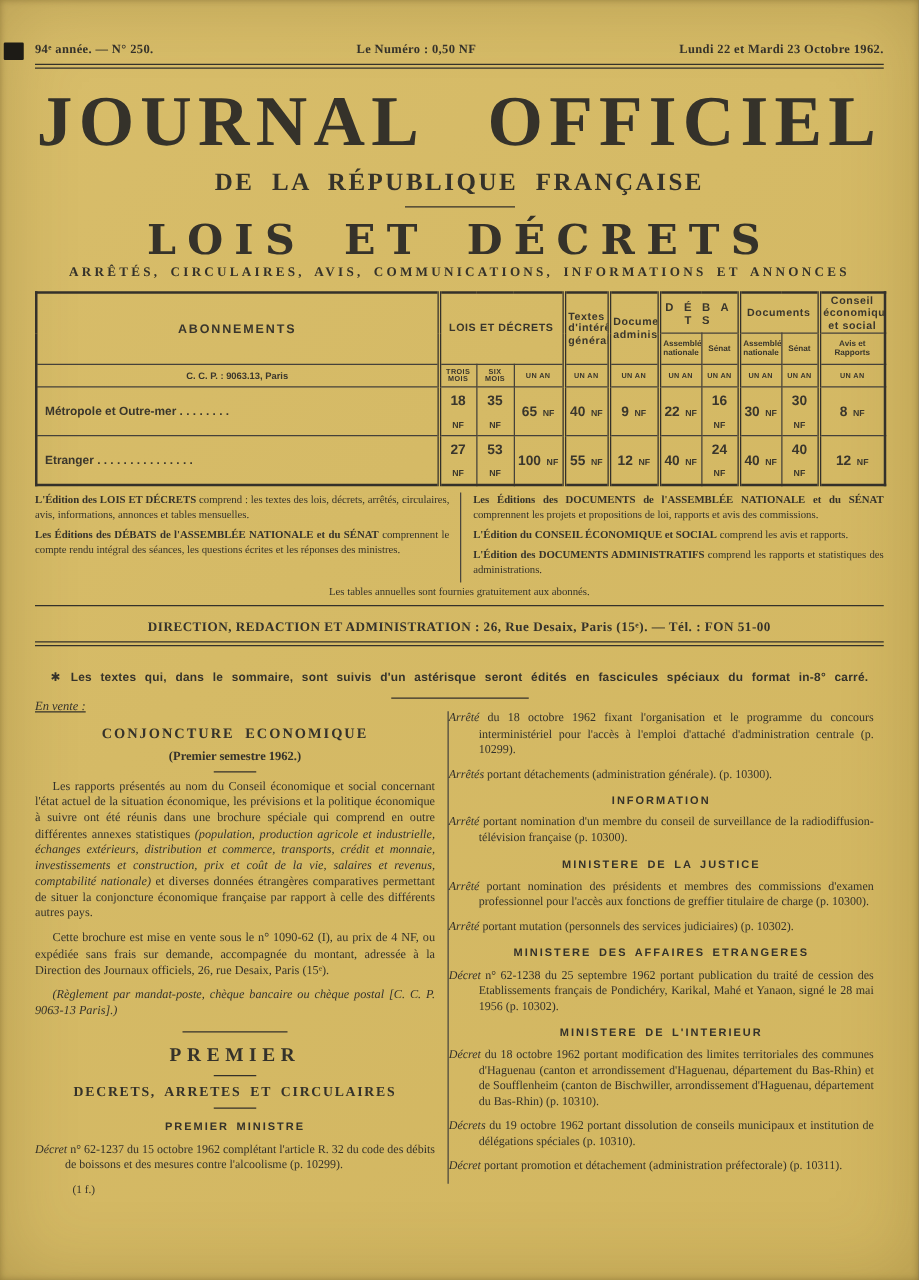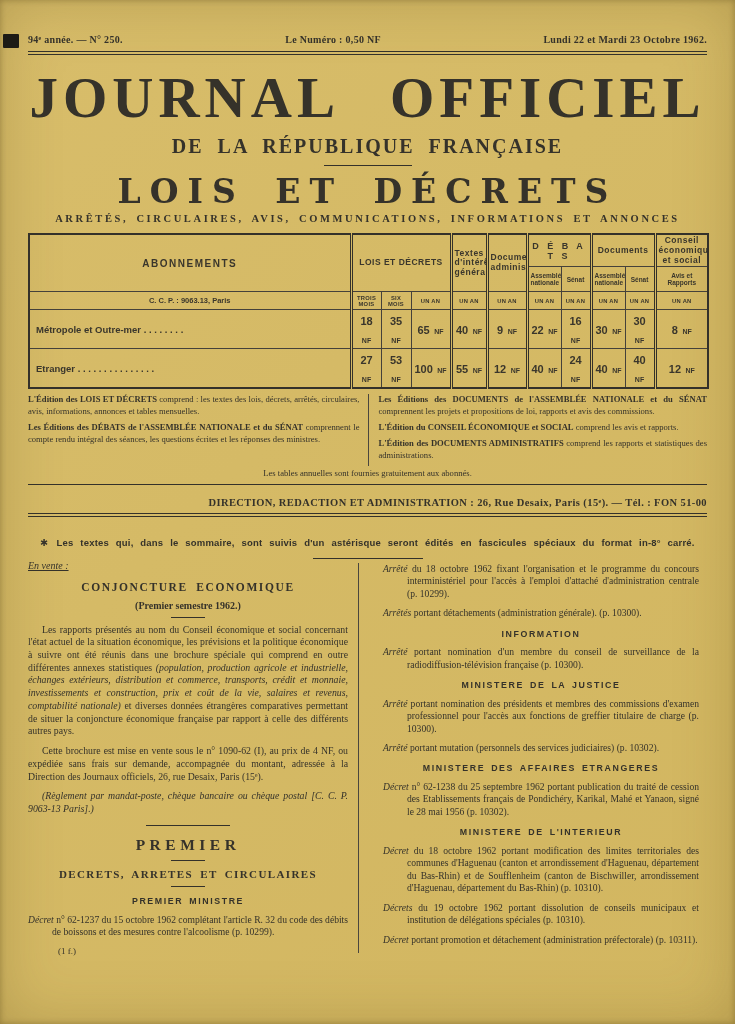--- a/index.html
+++ b/index.html
@@ -48,31 +48,31 @@
   .price b{font-size:11px;}
   .price .unit{font-size:7px;font-weight:bold;}
   td.price{height:16px;}
   
   .editions{display:flex;margin-top:5px;font-size:8.6px;line-height:1.38;}
   .editions .ecol{width:50%;box-sizing:border-box;padding-right:8px;text-align:justify;}
   .editions .ecol.right{border-left:1px solid #4a463d;padding-left:10px;padding-right:0;}
   .editions p{margin:0 0 4px;}
   .editions .b{font-weight:bold;}
   .tables-note{text-align:center;font-size:8.6px;margin-top:2px;}
-  .direction{margin-top:7px;text-align:right;font-size:10.5px;font-weight:bold;letter-spacing:.4px;padding:5px 0;}
+  .direction{margin-top:7px;text-align:center;font-size:10.5px;font-weight:bold;letter-spacing:.4px;padding:5px 0;}
   
   .aster{margin-top:20px;text-align:center;font-size:9.5px;font-weight:bold;
     font-family:"Liberation Sans","DejaVu Sans",sans-serif;letter-spacing:.2px;word-spacing:4px;}
   .aster .sym{margin-right:8px;}
   .aster-rule{width:110px;border-top:1px solid #34312a;margin:10px auto 0;}
   
   .cols{display:flex;margin-top:0;align-items:center;}
   .col{box-sizing:border-box;font-size:9.8px;line-height:1.3;}
   .col.left{width:330px;padding-right:10px;}
-  .col.right{width:341px;border-left:1px solid #4a463d;padding-left:24px;}
+  .col.right{width:341px;border-left:1px solid #4a463d;padding-left:0;}
   .envente{font-style:italic;text-decoration:underline;font-size:10px;}
   .broch-title{text-align:center;font-weight:bold;font-size:11.5px;letter-spacing:1.6px;word-spacing:4px;margin-top:8px;}
   .broch-sub{text-align:center;font-weight:bold;font-size:10px;margin-top:4px;}
   .tinyrule{width:34px;border-top:1px solid #34312a;margin:5px auto 6px;}
   .para{margin:0 0 7px;text-align:justify;}
   .para .ind{display:inline-block;width:14px;}
   .ital{font-style:italic;}
   .bld{font-weight:normal;}
   .midrule{width:84px;border-top:1px solid #34312a;margin:9px auto 9px;}
   .sommaire{text-align:center;font-weight:bold;font-size:15.5px;letter-spacing:4.5px;margin-top:4px;}

